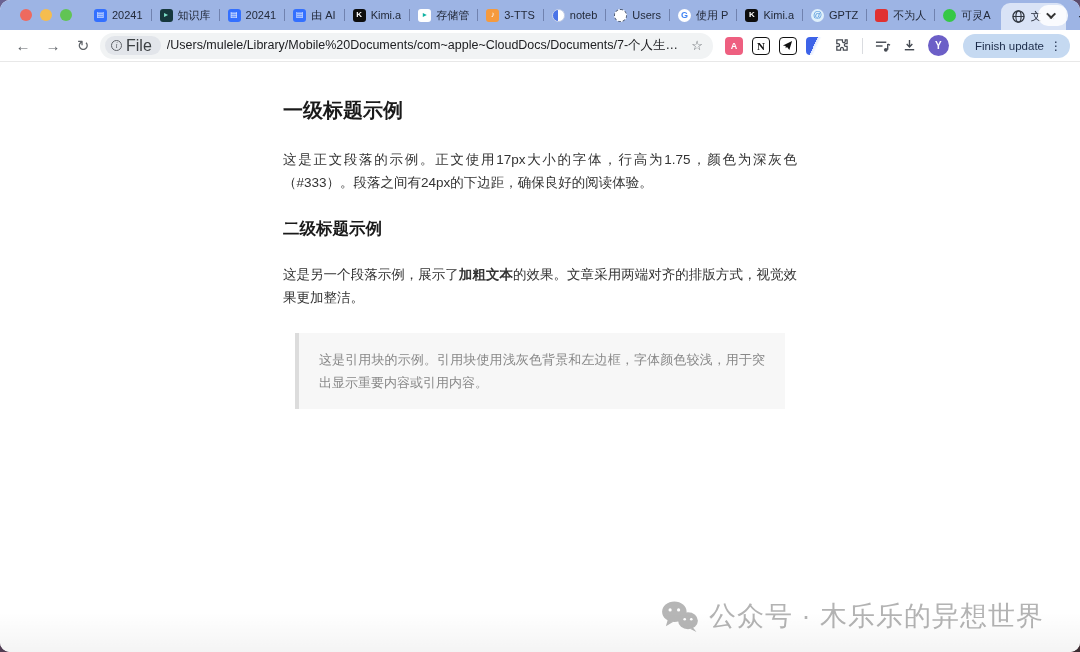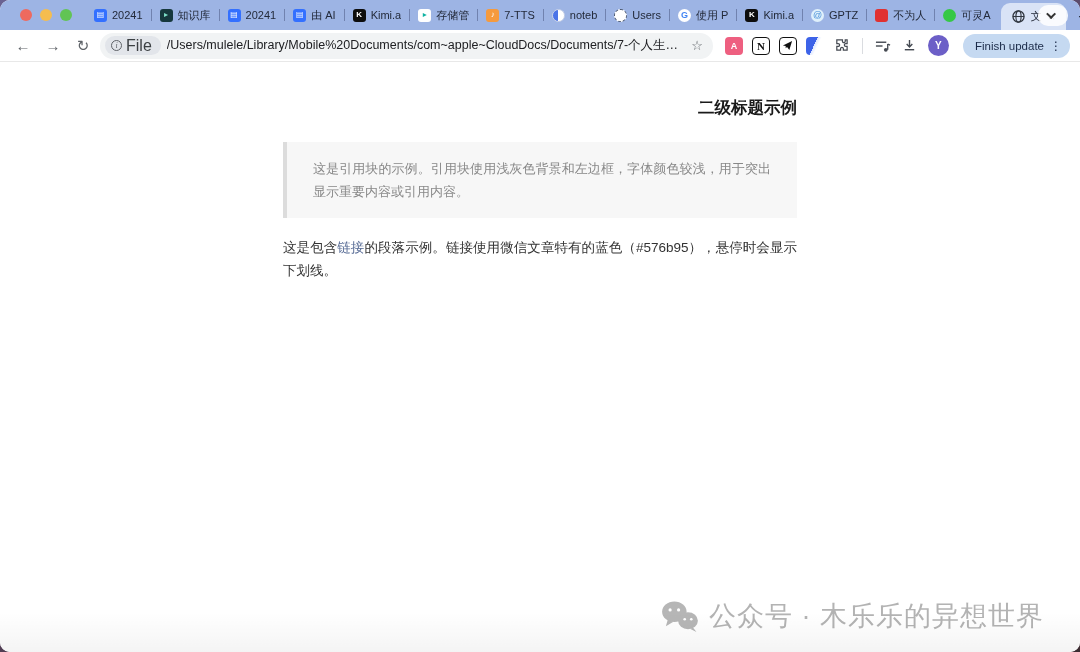--- a/index.html
+++ b/index.html
@@ -76,26 +76,26 @@
   .updbtn .ulabel { font-size:11.5px; font-weight:500; color:#1b2b49; white-space:nowrap; }
   .updbtn .umenu { font-size:12px; color:#1b2b49; letter-spacing:0; }
 
   
   .content { flex:1; background:#fff; position:relative; overflow:hidden; }
   .content::after { content:""; position:absolute; left:0; right:0; bottom:0; height:40px;
     background:linear-gradient(180deg,rgba(0,0,0,0) 0%,rgba(0,0,0,.045) 100%); pointer-events:none; }
   article { position:absolute; left:283px; top:35px; width:514px;
     color:#333; font-size:13.5px; line-height:23px; text-align:justify; }
   article h1 { font-size:20px; line-height:1.3; color:#1a1a1a; margin:0 0 25px; text-align:left; }
-  article h2 { font-size:16.5px; line-height:1.3; color:#1a1a1a; margin:0 0 24px; text-align:right; }
+  article h2 { font-size:16.5px; line-height:1.3; color:#1a1a1a; margin:0 0 24px; text-align:left; }
   article p { margin:0 0 24px; }
   article b { font-weight:700; }
   article a { color:#576b95; text-decoration:none; }
-  blockquote { background:#f7f7f7; border-left:4px solid #dcdcdc; padding:15px 26px;
-    color:#888; font-size:13px; line-height:23px; margin:0 0 18px; }
+  blockquote { background:#f7f7f7; border-left:4px solid #dcdcdc; padding:15px 20px;
+    color:#888; font-size:13px; line-height:23px; margin:0 12px 18px; }
 
   .watermark { position:absolute; right:36px; bottom:18px; display:flex; align-items:center;
     gap:10px; color:#b3b3b3; font-size:27px; letter-spacing:1px; white-space:nowrap; }
   .wm-icon { width:38px; height:32px; flex:none; }
 </style>
 </head>
 <body>
 
 <div class="window">
 
@@ -131,21 +131,21 @@
           <span class="tlabel">Kimi.a</span>
         </div>
         <span class="tdiv"></span>
       <div class="tab">
           <span class="fav fav-feishuw">▸</span>
           <span class="tlabel">存储管</span>
         </div>
         <span class="tdiv"></span>
       <div class="tab">
           <span class="fav fav-tts">♪</span>
-          <span class="tlabel">7-TTS</span>
+          <span class="tlabel">3-TTS</span>
         </div>
         <span class="tdiv"></span>
       <div class="tab">
           <span class="fav fav-notebook"></span>
           <span class="tlabel">noteb</span>
         </div>
         <span class="tdiv"></span>
       <div class="tab">
           <span class="fav fav-integr"></span>
           <span class="tlabel">Users</span>
@@ -237,23 +237,25 @@
       <span class="avatar">Y</span>
     </div>
     <div class="updbtn">
       <span class="ulabel">Finish update</span>
       <span class="umenu">⋮</span>
     </div>
   </div>
 
   <div class="content">
     <article>
+      <h1>一级标题示例</h1>
+      <p>这是正文段落的示例。正文使用17px大小的字体，行高为1.75，颜色为深灰色（#333）。段落之间有24px的下边距，确保良好的阅读体验。</p>
       <h2>二级标题示例</h2>
+      <p><span>这是另一个段落示例，展示了</span><b>加粗文本</b><span>的效果。文章采用两端对齐的排版方式，视觉效果更加整洁。</span></p>
       <blockquote>这是引用块的示例。引用块使用浅灰色背景和左边框，字体颜色较浅，用于突出显示重要内容或引用内容。</blockquote>
-      <p><span>这是包含</span><a href="#">链接</a><span>的段落示例。链接使用微信文章特有的蓝色（#576b95），悬停时会显示下划线。</span></p>
     </article>
 
     <div class="watermark">
       <svg class="wm-icon" viewBox="0 0 40 34">
         <ellipse cx="14" cy="12.5" rx="13" ry="11" fill="#b6b6b6"></ellipse>
         <polygon points="7,21 5,28 13,23" fill="#b6b6b6"></polygon>
         <circle cx="9.5" cy="10.5" r="1.7" fill="#fff"></circle>
         <circle cx="18.5" cy="10.5" r="1.7" fill="#fff"></circle>
         <ellipse cx="28.5" cy="22" rx="10.5" ry="9" fill="#b6b6b6"></ellipse>
         <polygon points="34,29.5 37.5,34 30.5,30.5" fill="#b6b6b6"></polygon>

